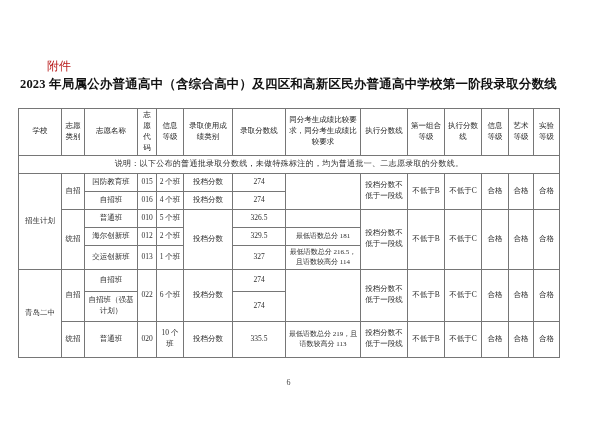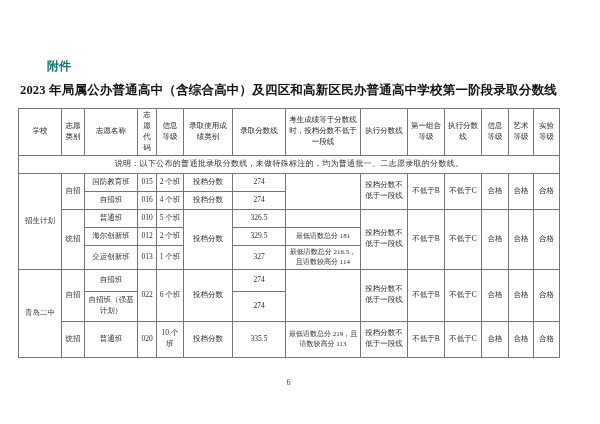--- a/index.html
+++ b/index.html
@@ -6,24 +6,24 @@
   body{
     width:600px;height:424px;
     background:#ffffff;
     font-family:"Liberation Serif","DejaVu Serif",serif;
     color:#2a2a2a;
     overflow:hidden;
     position:relative;
   }
   .attachment{
     position:absolute;left:47px;top:58px;
-    font-size:12px;font-weight:bold;color:#0f766e;
+    font-size:12px;font-weight:normal;color:#b91c1c;
   }
   .doc-title{
-    position:absolute;left:18px;top:82px;width:541px;
+    position:absolute;left:18px;top:76px;width:541px;
     text-align:center;font-size:12.5px;font-weight:bold;color:#111;
     white-space:nowrap;letter-spacing:0.2px;
   }
   table.score-table{
     position:absolute;left:18px;top:108px;
     width:541px;
     border-collapse:collapse;
     table-layout:fixed;
   }
   .score-table td,.score-table th{
@@ -79,21 +79,21 @@
   </colgroup>
   <tbody>
     <tr class="h-header">
       <th>学校</th>
       <th>志愿类别</th>
       <th>志愿名称</th>
       <th>志愿代码</th>
       <th>信息等级</th>
       <th>录取使用成绩类别</th>
       <th>录取分数线</th>
-      <th>考生成绩等于分数线时，投档分数不低于一段线</th>
+      <th>同分考生成绩比较要求，同分考生成绩比较要求</th>
       <th>执行分数线</th>
       <th>第一组合等级</th>
       <th>执行分数线</th>
       <th>信息等级</th>
       <th>艺术等级</th>
       <th>实验等级</th>
     </tr>
     <tr class="h-note">
       <td class="note-cell" colspan="14">说明：以下公布的普通批录取分数线，未做特殊标注的，均为普通批一、二志愿录取的分数线。</td>
     </tr>

